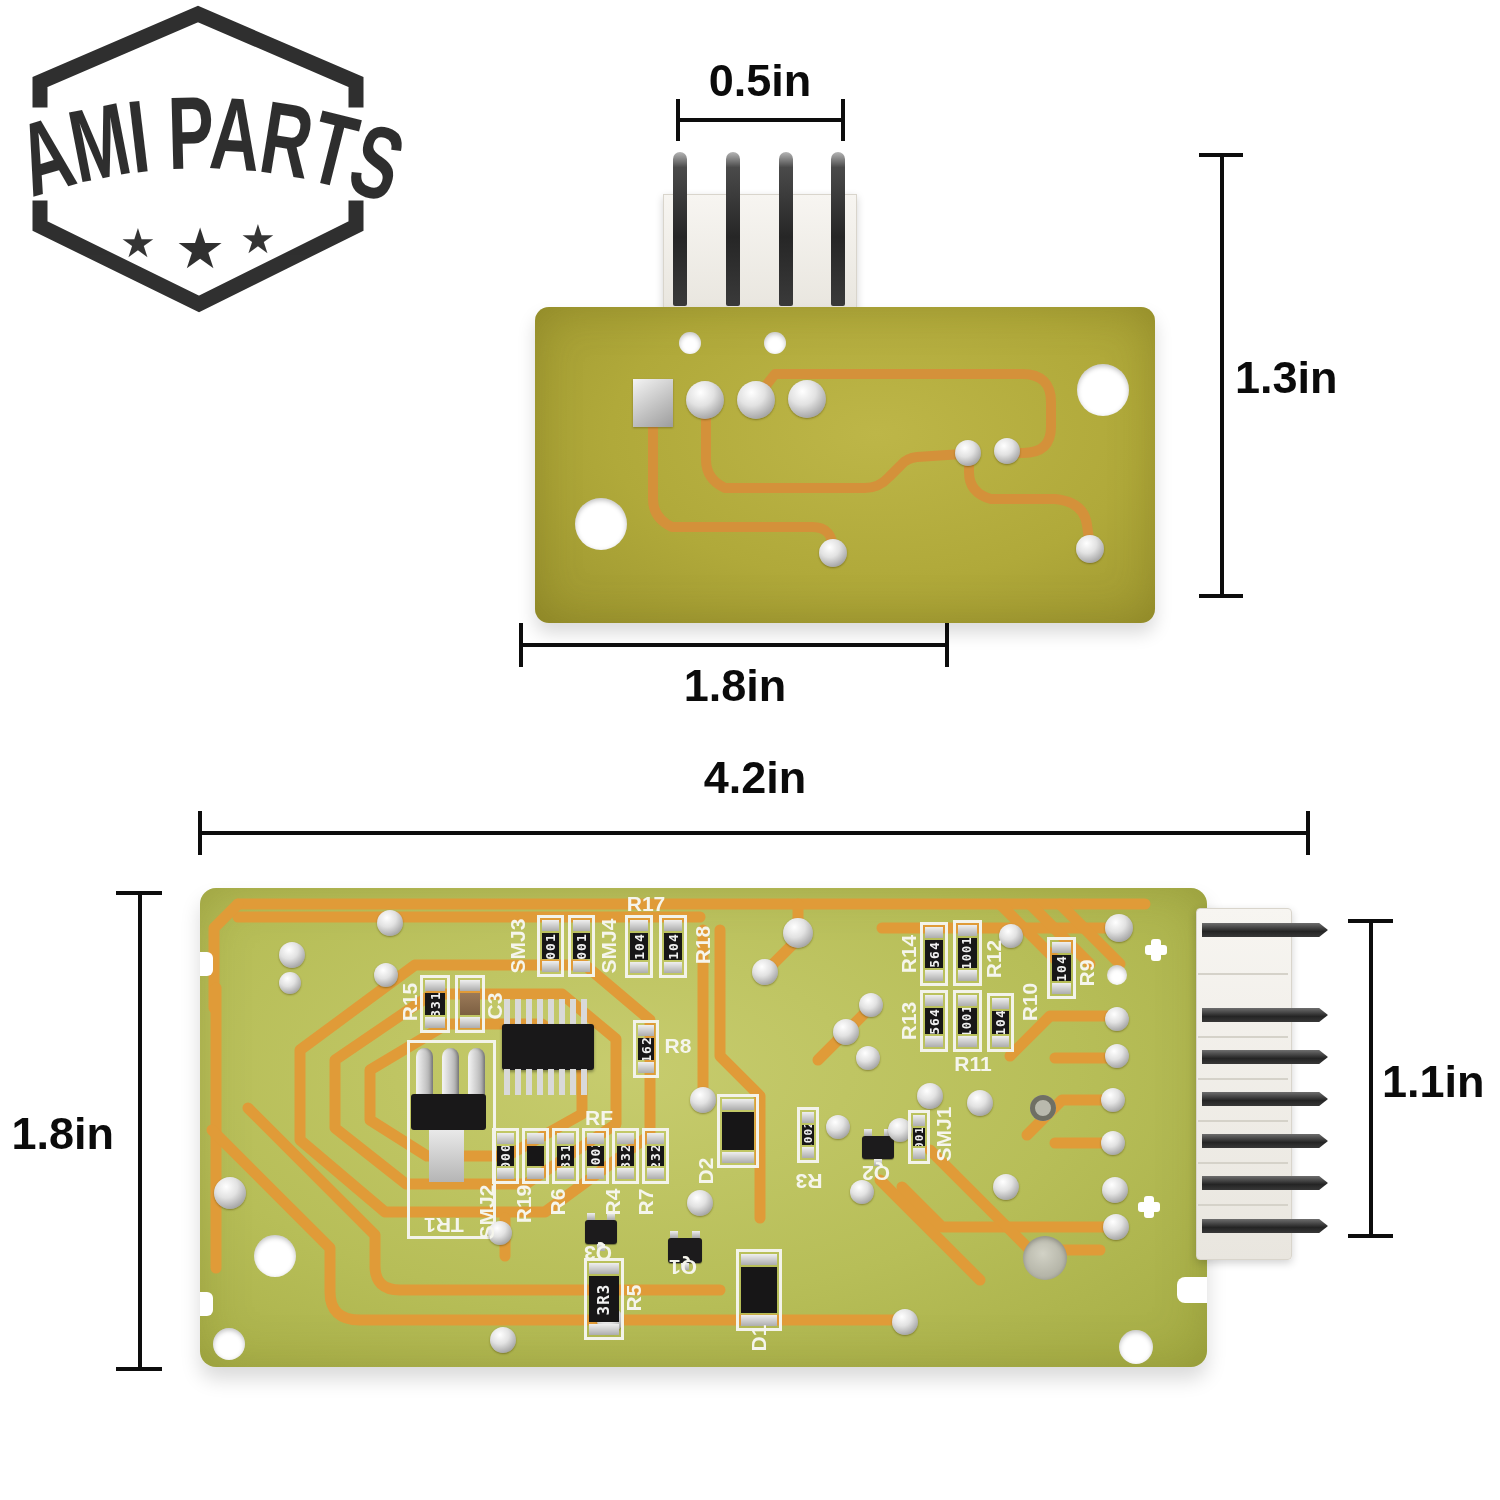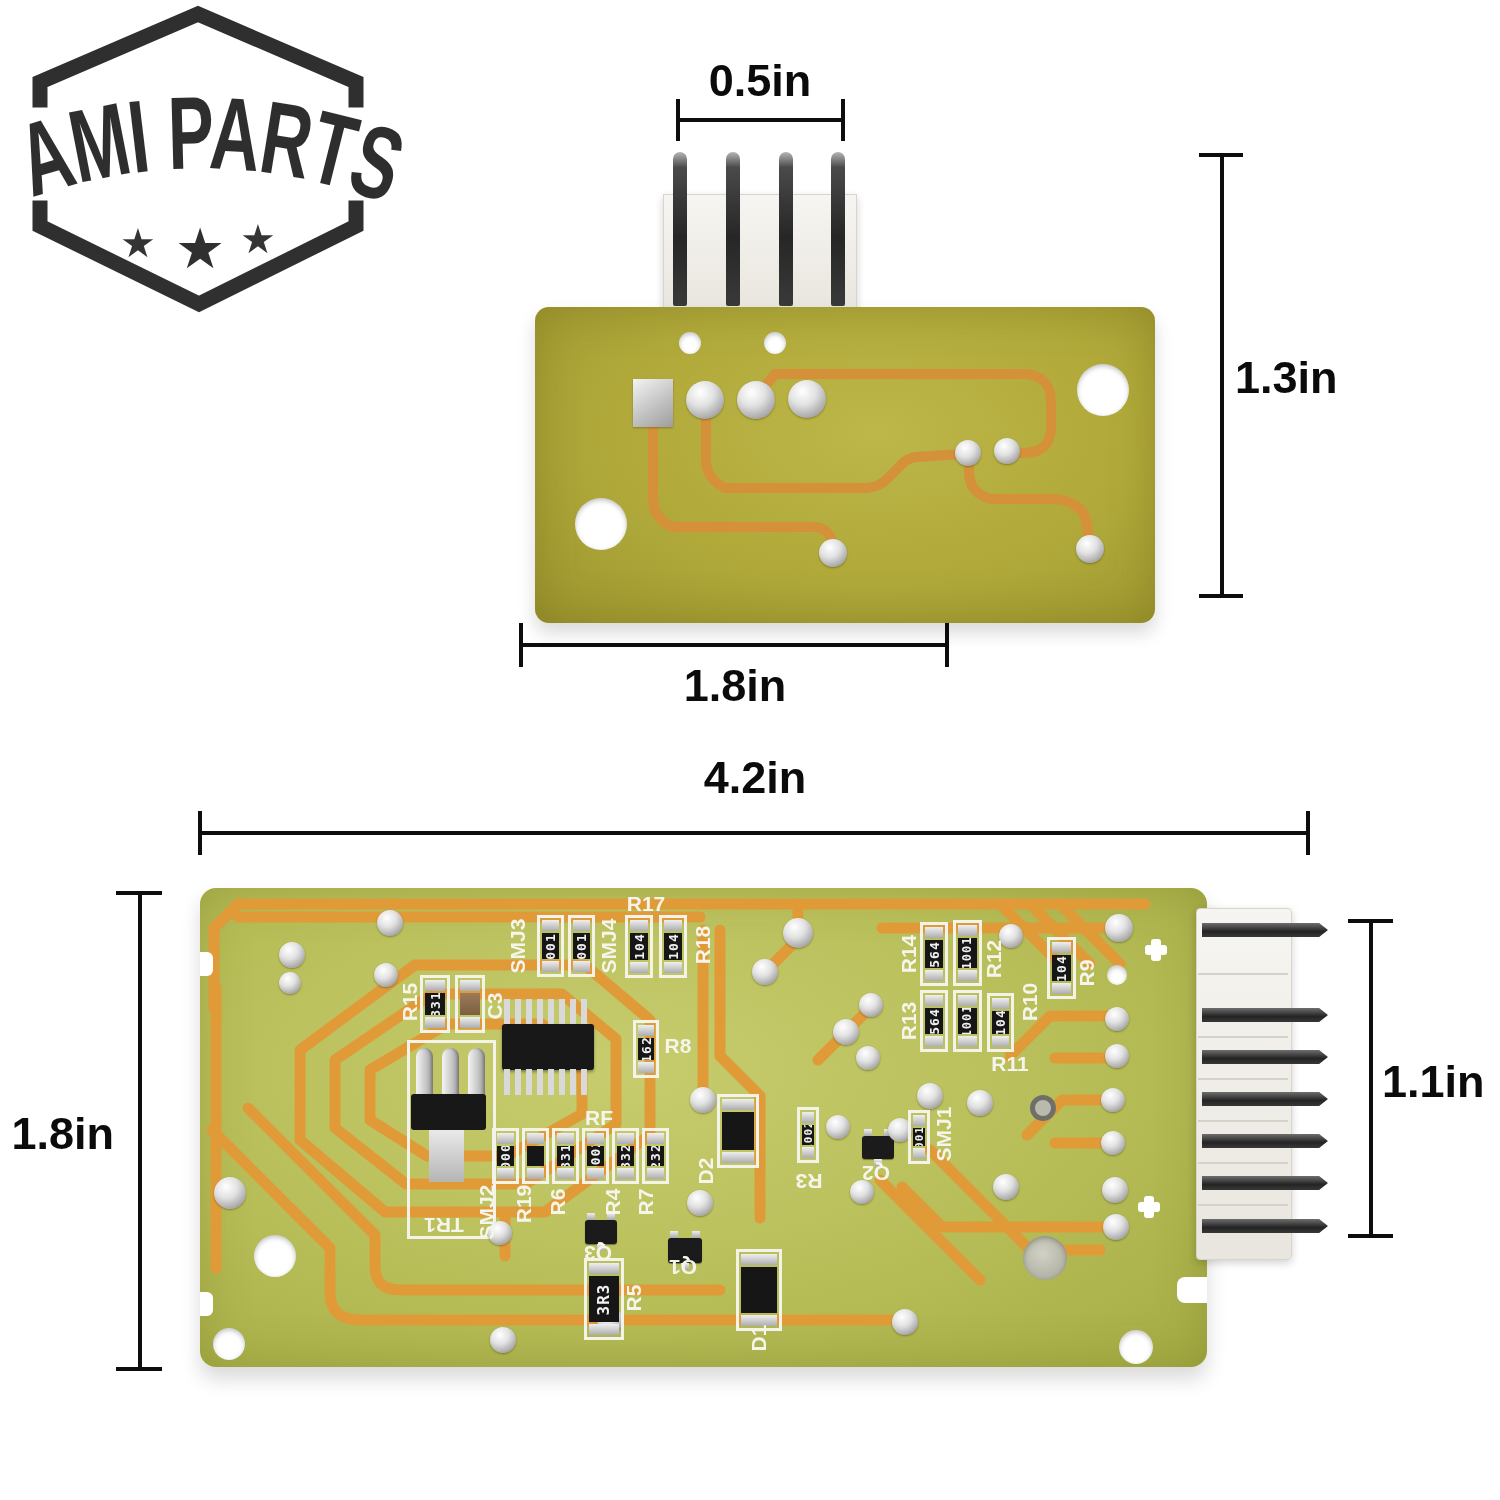--- a/index.html
+++ b/index.html
@@ -431,21 +431,21 @@
       <span class="silk" style="left: 483px; top: 379px; transform: translate(-50%, -50%) rotate(180deg);">Q1</span>
       <span class="silk" style="left: 434px; top: 410px; transform: translate(-50%, -50%) rotate(-90deg);">R5</span>
       <span class="silk" style="left: 506px; top: 283px; transform: translate(-50%, -50%) rotate(-90deg);">D2</span>
       <span class="silk" style="left: 609px; top: 293px; transform: translate(-50%, -50%) rotate(180deg);">R3</span>
       <span class="silk" style="left: 676px; top: 285px; transform: translate(-50%, -50%) rotate(180deg);">Q2</span>
       <span class="silk" style="left: 744px; top: 246px; transform: translate(-50%, -50%) rotate(-90deg);">SMJ1</span>
       <span class="silk" style="left: 559px; top: 450px; transform: translate(-50%, -50%) rotate(-90deg);">D1</span>
       <span class="silk" style="left: 709px; top: 66px; transform: translate(-50%, -50%) rotate(-90deg);">R14</span>
       <span class="silk" style="left: 709px; top: 133px; transform: translate(-50%, -50%) rotate(-90deg);">R13</span>
       <span class="silk" style="left: 794px; top: 71px; transform: translate(-50%, -50%) rotate(-90deg);">R12</span>
-      <span class="silk" style="left: 810px; top: 176px; transform: translate(-50%, -50%) rotate(0deg);">R11</span>
+      <span class="silk" style="left: 773px; top: 176px; transform: translate(-50%, -50%) rotate(0deg);">R11</span>
       <span class="silk" style="left: 830px; top: 114px; transform: translate(-50%, -50%) rotate(-90deg);">R10</span>
       <span class="silk" style="left: 887px; top: 85px; transform: translate(-50%, -50%) rotate(-90deg);">R9</span>
     </div>
 
   <div class="abs" style="left:1196px;top:898px;width:140px;height:368px;">
     <div class="conn-body" style="left:0px;top:10px;width:94px;height:350px;border-radius:4px;"></div>
     <div class="seam" style="left:2px;top:75px;width:90px;"></div>
     <div class="seam" style="left:2px;top:138px;width:90px;"></div>
     <div class="seam" style="left:2px;top:180px;width:90px;"></div>
     <div class="seam" style="left:2px;top:222px;width:90px;"></div>

